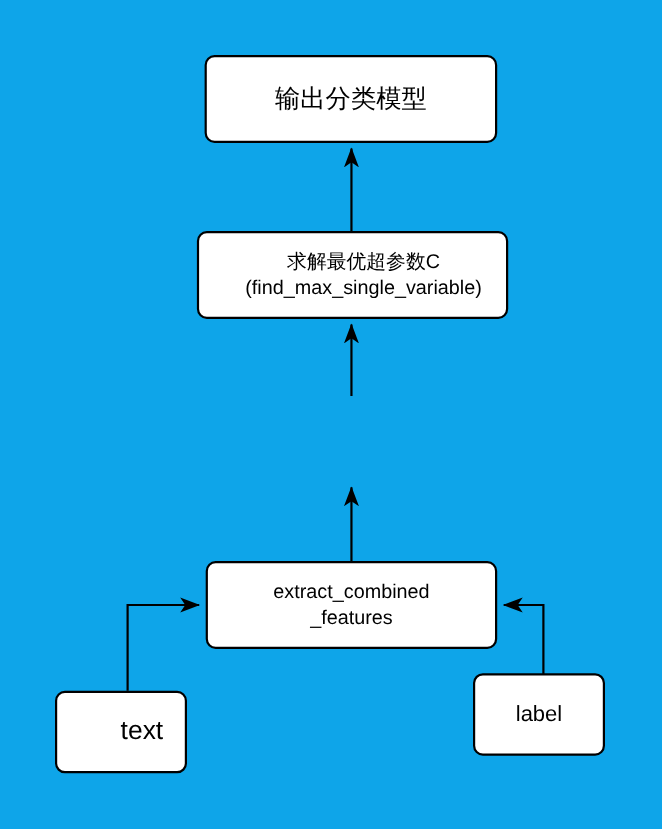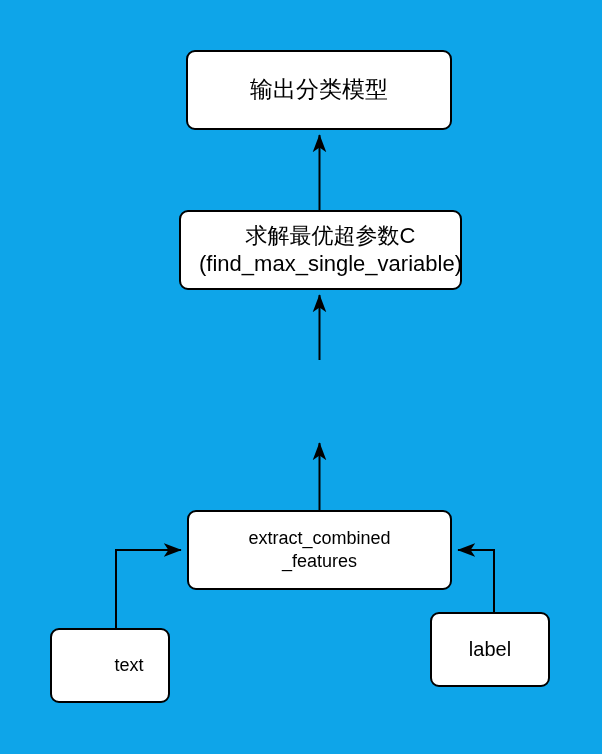--- a/index.html
+++ b/index.html
@@ -44,34 +44,34 @@
     padding: 0 4px;
   }
 
   
   #node-output-model {
     left: 186px;  top: 50px;  width: 266px; height: 80px;
     font-size: 23px;
   }
   #node-find-hyperparam {
     left: 179px;  top: 210px; width: 283px; height: 80px;
-    font-size: 22px;
+    font-size: 18px;
     padding-left: 20px;
   }
   #node-linear-svm {
     left: 186px;  top: 360px; width: 266px; height: 78px;
     font-size: 22px;
   }
   #node-extract-features {
     left: 187px;  top: 510px; width: 265px; height: 80px;
     font-size: 18px;
   }
   #node-text {
     left: 50px;   top: 628px; width: 120px; height: 75px;
-    font-size: 18px;
+    font-size: 24px;
     padding-left: 38px;
   }
   #node-label {
     left: 430px;  top: 612px; width: 120px; height: 75px;
     font-size: 20px;
   }
 </style>
 </head>
 <body>
 

